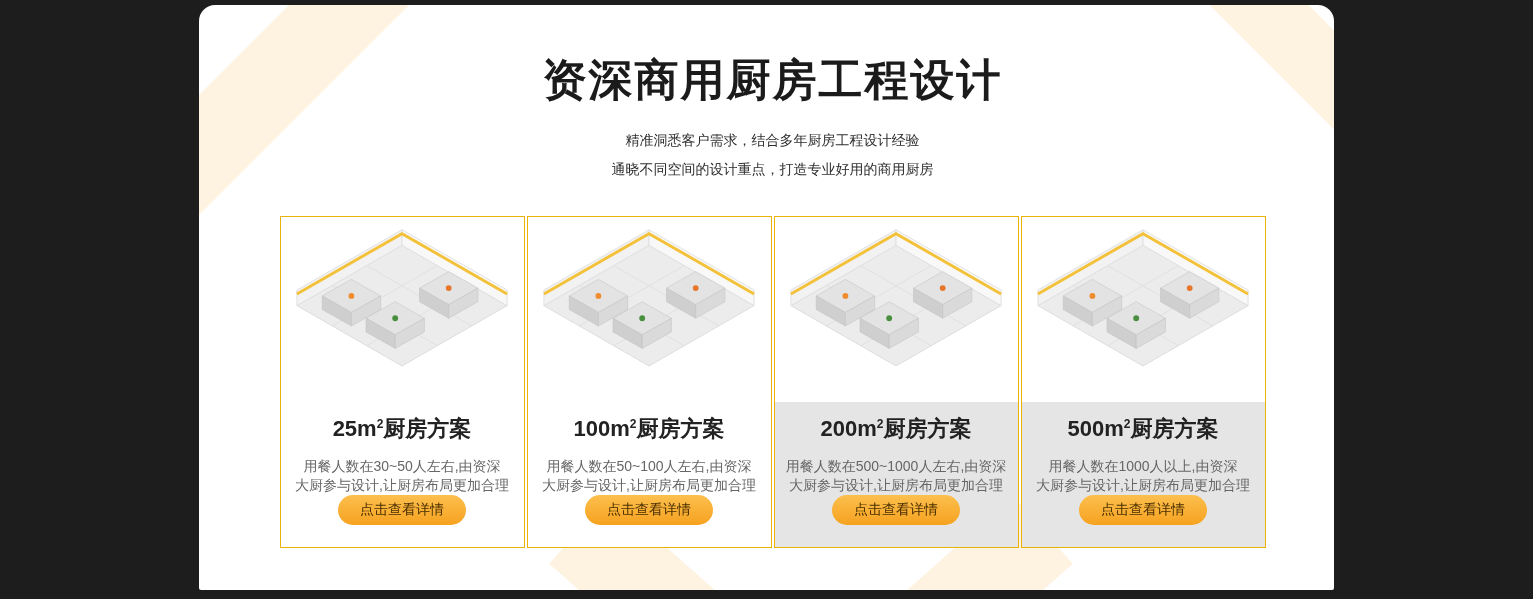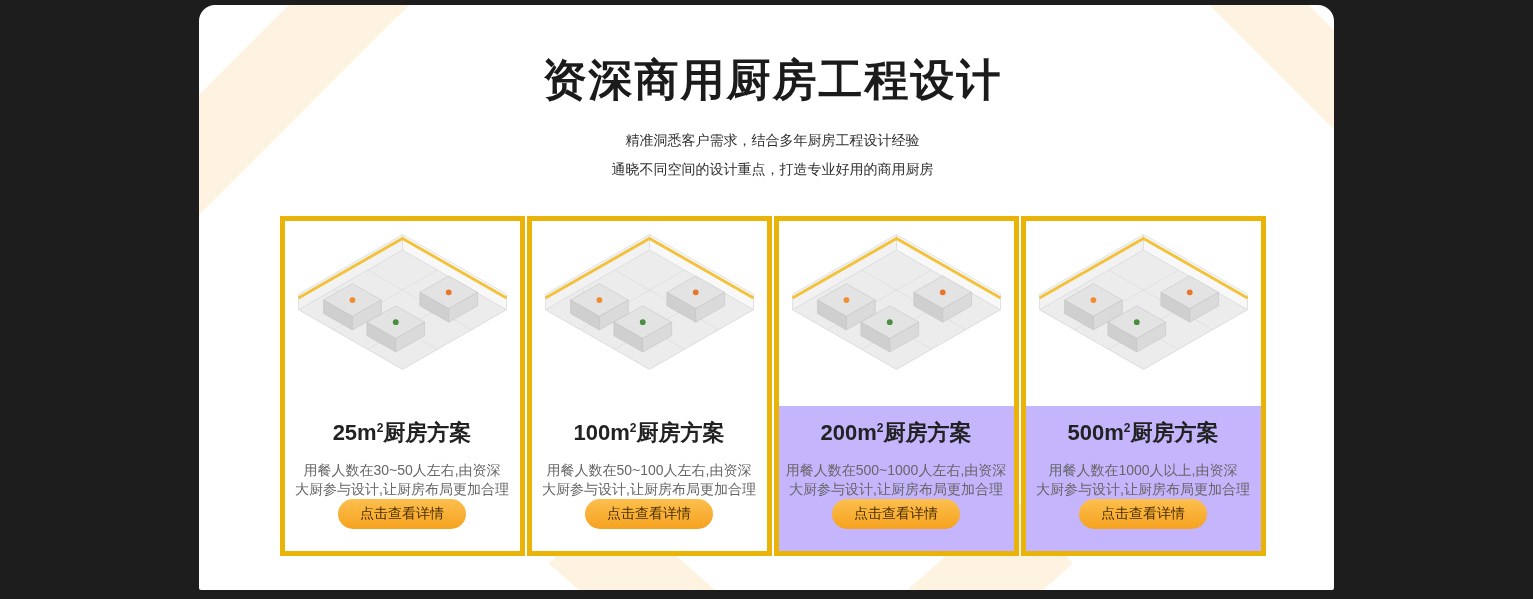--- a/index.html
+++ b/index.html
@@ -34,23 +34,23 @@
     font-size: 14px; line-height: 29px;
     color: #2e2e2e;
   }
   .cards {
     display: flex; justify-content: center; gap: 2px;
     margin-top: 32px;
   }
   .card {
     width: 245px;
     background: #ffffff;
-    border: 5px solid #eab308;
+    border: 1px solid #eab308;
   }
-  .card.tinted { background: #c4b5fd; }
+  .card.tinted { background: #e5e5e5; }
   .card-img {
     height: 185px;
     background: #ffffff;
     display: flex; align-items: center; justify-content: center;
   }
   .card-body {
     text-align: center;
     padding: 12px 6px 22px;
   }
   .card-title {

